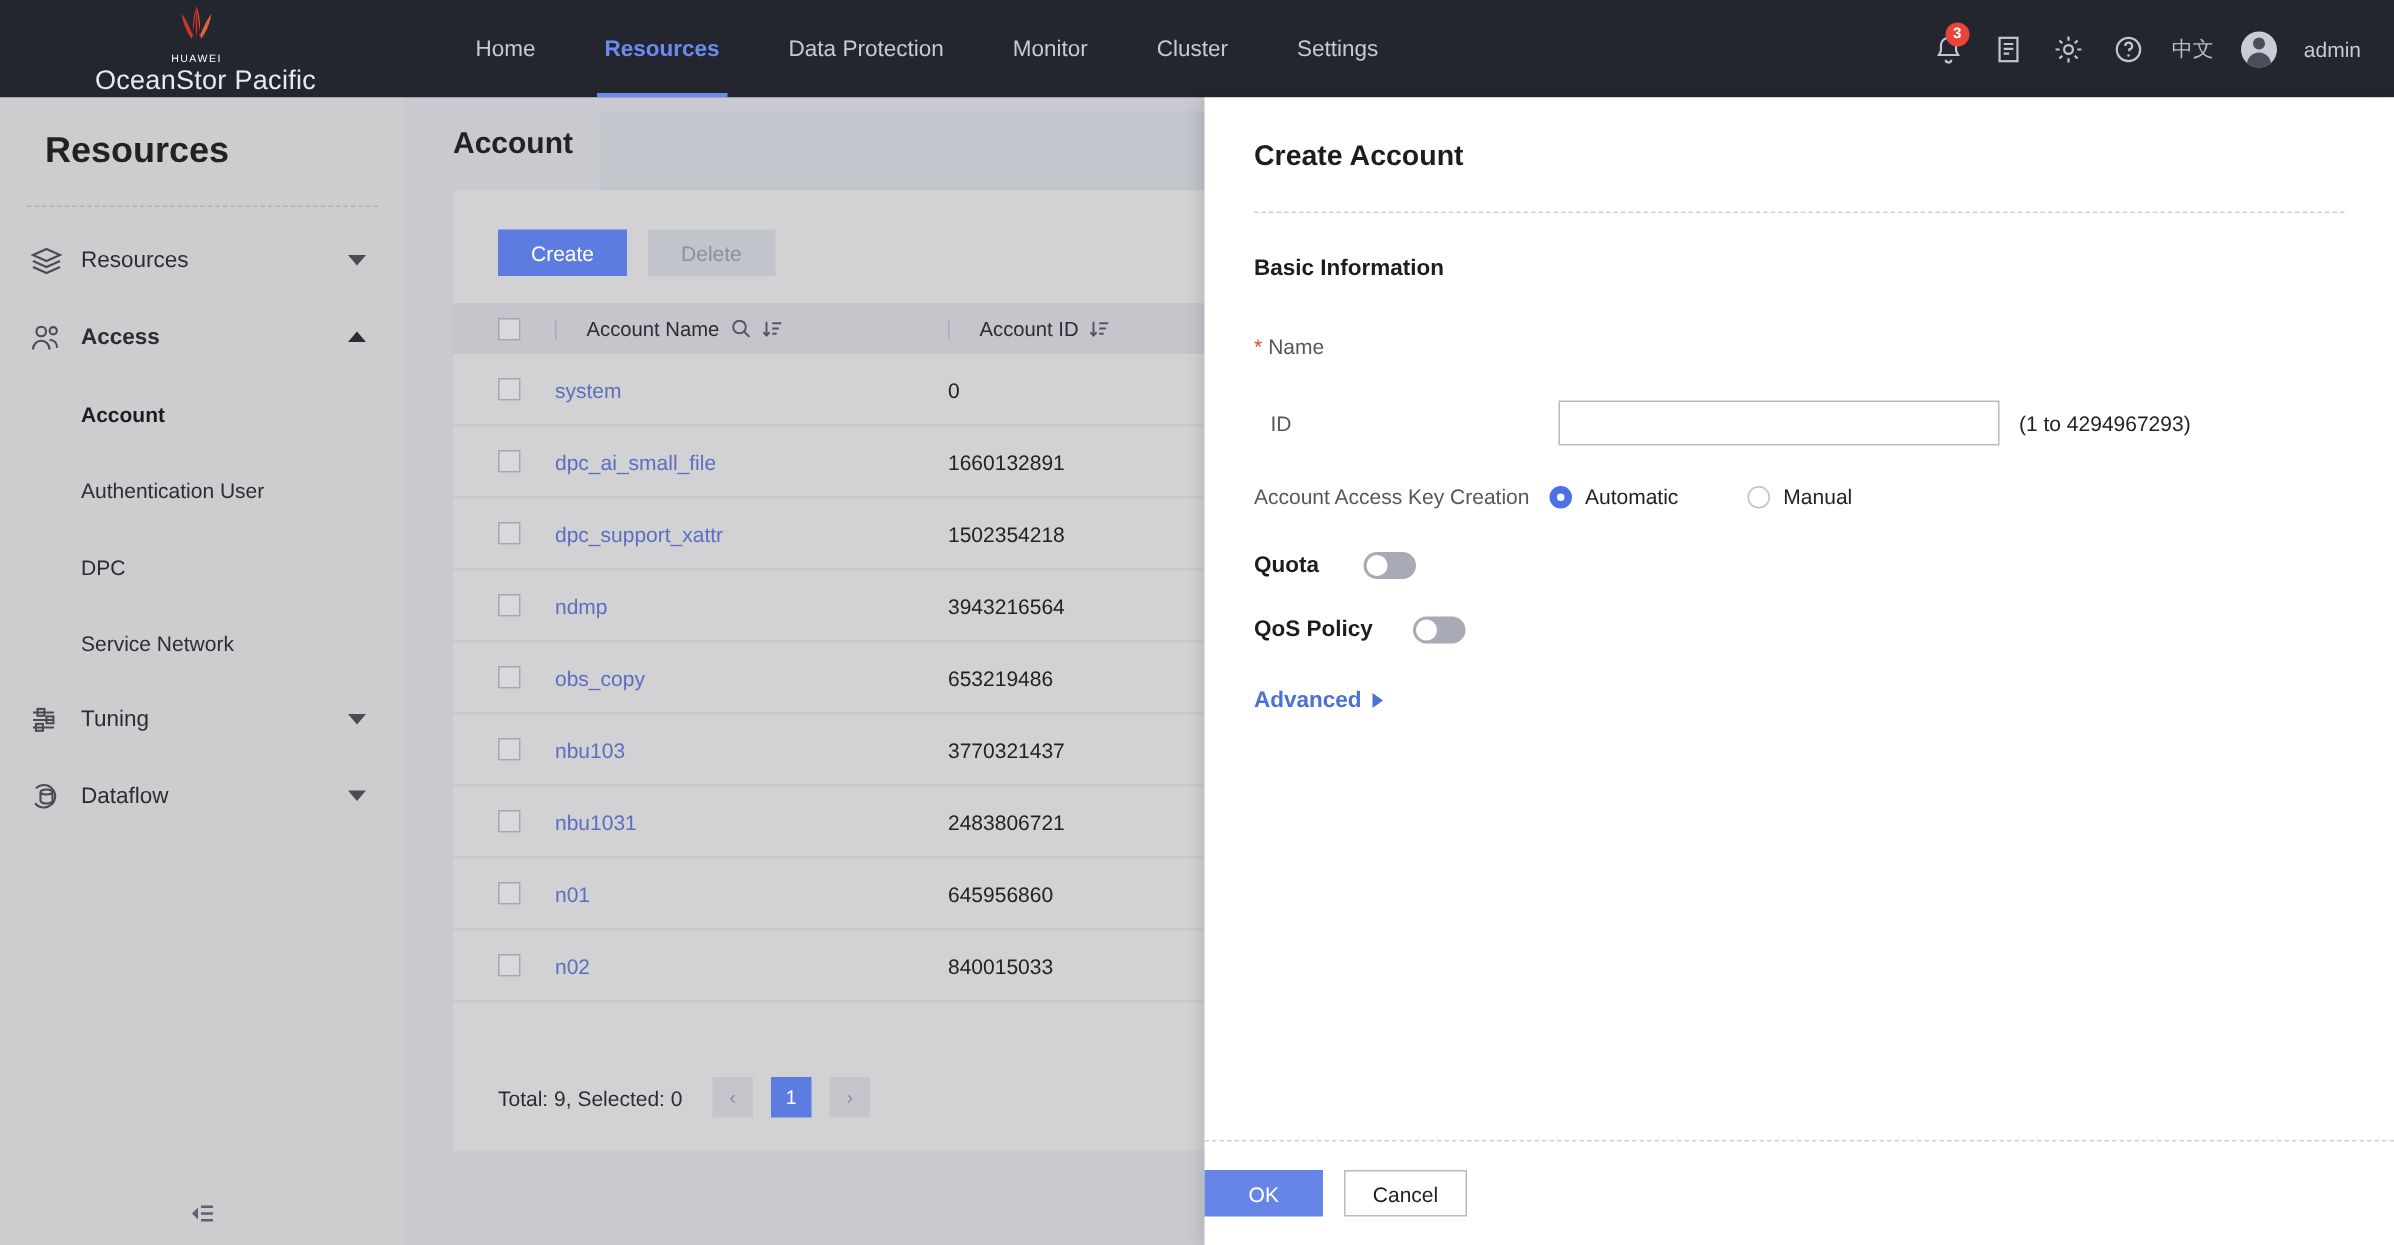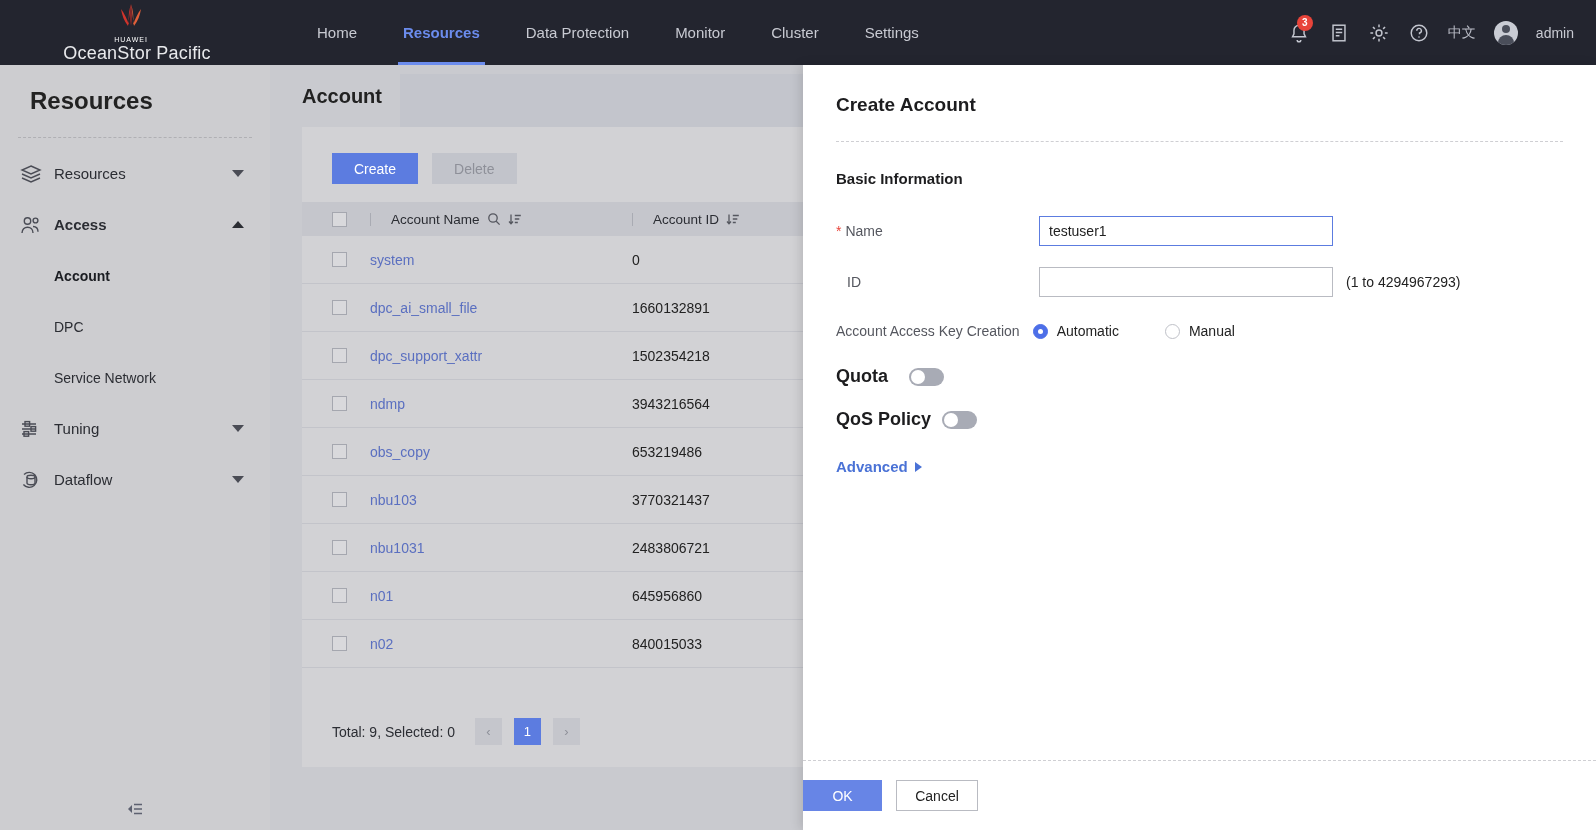--- a/index.html
+++ b/index.html
@@ -170,21 +170,21 @@
   .radio { display: flex; align-items: center; gap: 9px; margin-right: 46px; cursor: pointer; }
   .rdot { width: 15px; height: 15px; border-radius: 50%; border: 1px solid #bfc1c8; background: #fff; position: relative; }
   .rdot.on { border: 1px solid #4d6fe8; background: #4d6fe8; }
   .rdot.on::after {
     content: ""; position: absolute; top: 4px; left: 4px; width: 5px; height: 5px;
     border-radius: 50%; background: #fff;
   }
   .rtext { font-size: 14px; color: #222; }
 
   .toggle-row { display: flex; align-items: center; height: 43px; }
-  .toggle-label { font-size: 18px; font-weight: bold; color: #1d1d1f; }
+  .toggle-label { font-size: 15px; font-weight: bold; color: #1d1d1f; }
   .switch {
     width: 35px; height: 18px; border-radius: 9px; background: #a8abb5;
     position: relative; cursor: pointer;
   }
   .switch .knob {
     position: absolute; top: 2px; left: 2px; width: 14px; height: 14px;
     border-radius: 50%; background: #fff;
   }
   .adv-row { display: flex; align-items: center; margin-top: 17px; cursor: pointer; }
   .adv-text { font-size: 15px; font-weight: bold; color: #4a72d6; }
@@ -285,20 +285,21 @@
           <path d="M4 19c0-3.4 2.4-5.8 5.5-5.8s5.5 2.4 5.5 5.8"></path>
           <circle cx="17.5" cy="6.5" r="2.4"></circle>
           <path d="M15 12.5c3 0 5 2.2 5 5.3"></path>
         </svg>
       </span>
       <span class="glabel">Access</span>
       <span class="caret up"></span>
     </div>
 
     <div class="side-sub active">Account</div>
+    <div class="side-sub">Authentication User</div>
     <div class="side-sub">DPC</div>
     <div class="side-sub">Service Network</div>
 
     <div class="side-group">
       <span class="gicon">
         <svg viewBox="0 0 26 22" fill="none" stroke="currentColor" stroke-width="1.4">
           <path d="M4 6h14M4 11h14M4 16h14"></path>
           <rect x="7" y="3.6" width="4.6" height="4.6"></rect>
           <rect x="13" y="8.6" width="4.6" height="4.6"></rect>
           <rect x="6" y="13.6" width="4.6" height="4.6"></rect>
@@ -488,21 +489,20 @@
     <div class="dlg-sep"></div>
 
     <div class="dlg-body">
       <div class="sec-title">Basic Information</div>
 
       <div class="frow">
         <div class="flabel">
           <span class="req">*</span>
           <span>Name</span>
         </div>
-        <input class="finput focused" value="testuser1" style="">
       </div>
 
       <div class="frow">
         <div class="flabel">
           <span style="margin-left:11px">ID</span>
         </div>
         <input class="finput" placeholder="" style="">
         <span class="fhint">(1 to 4294967293)</span>
       </div>
 

